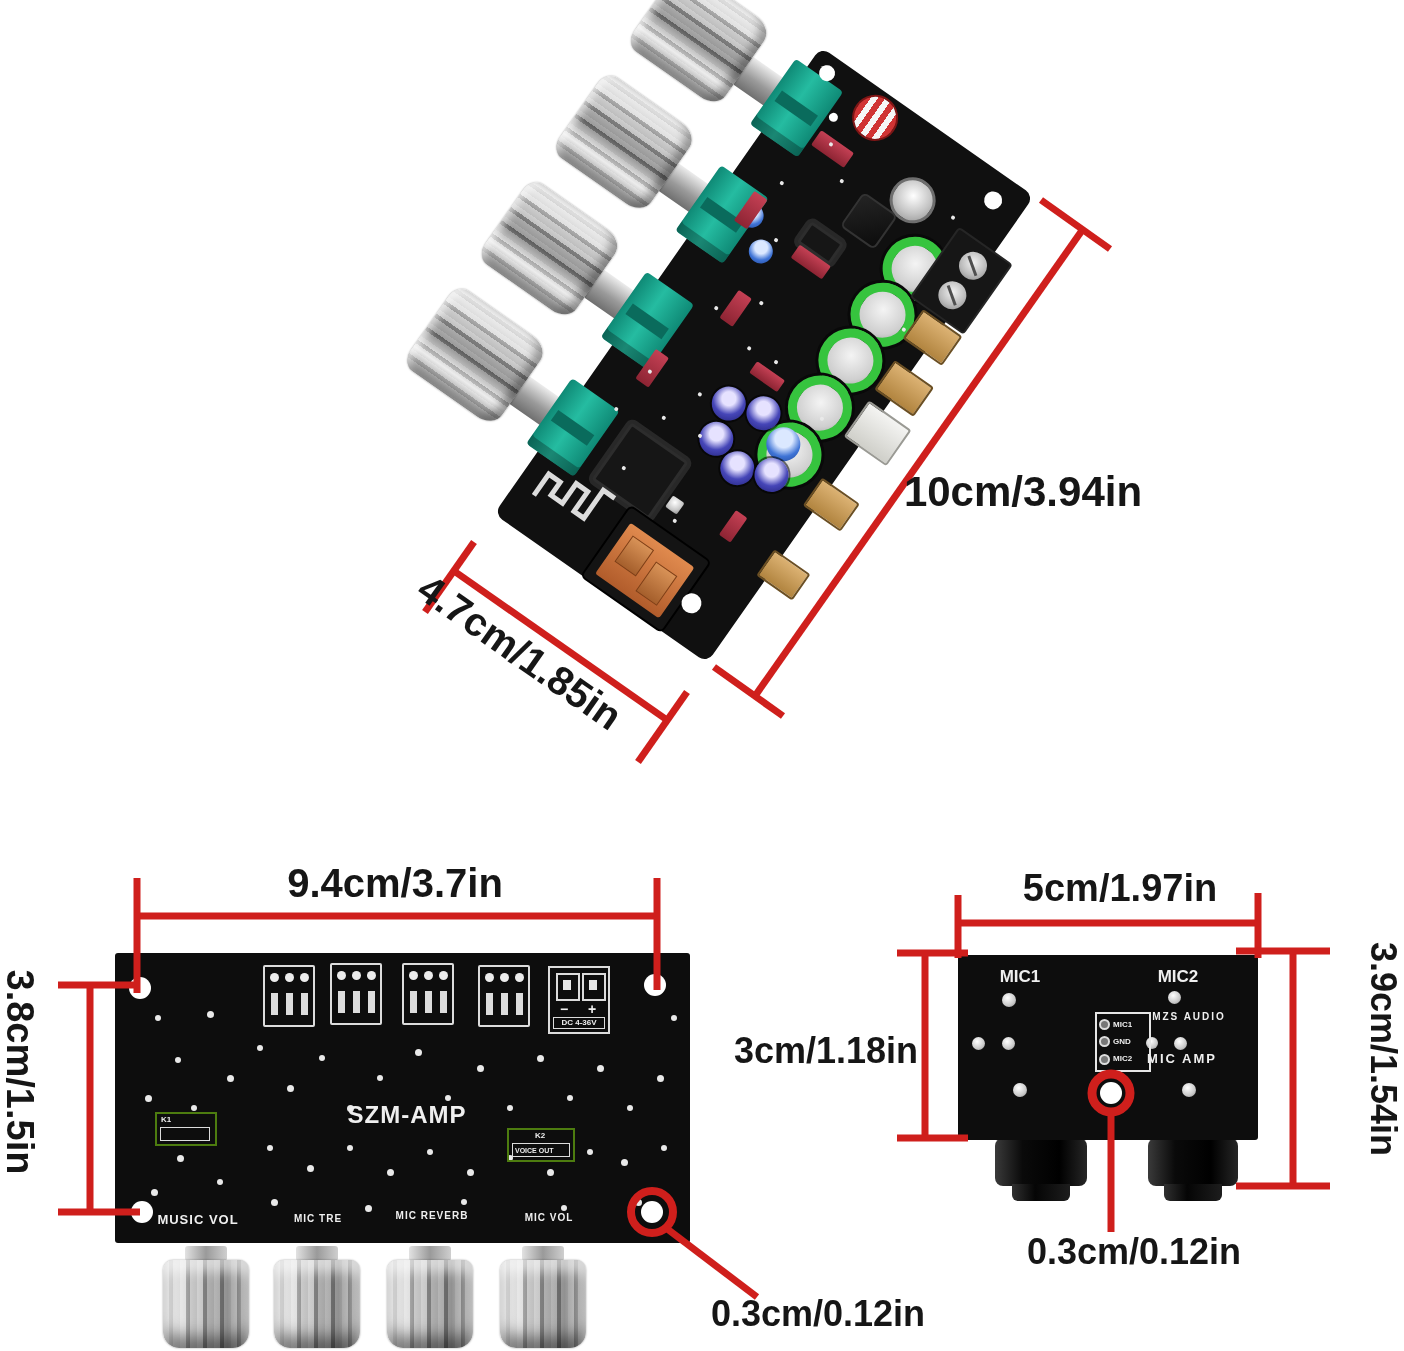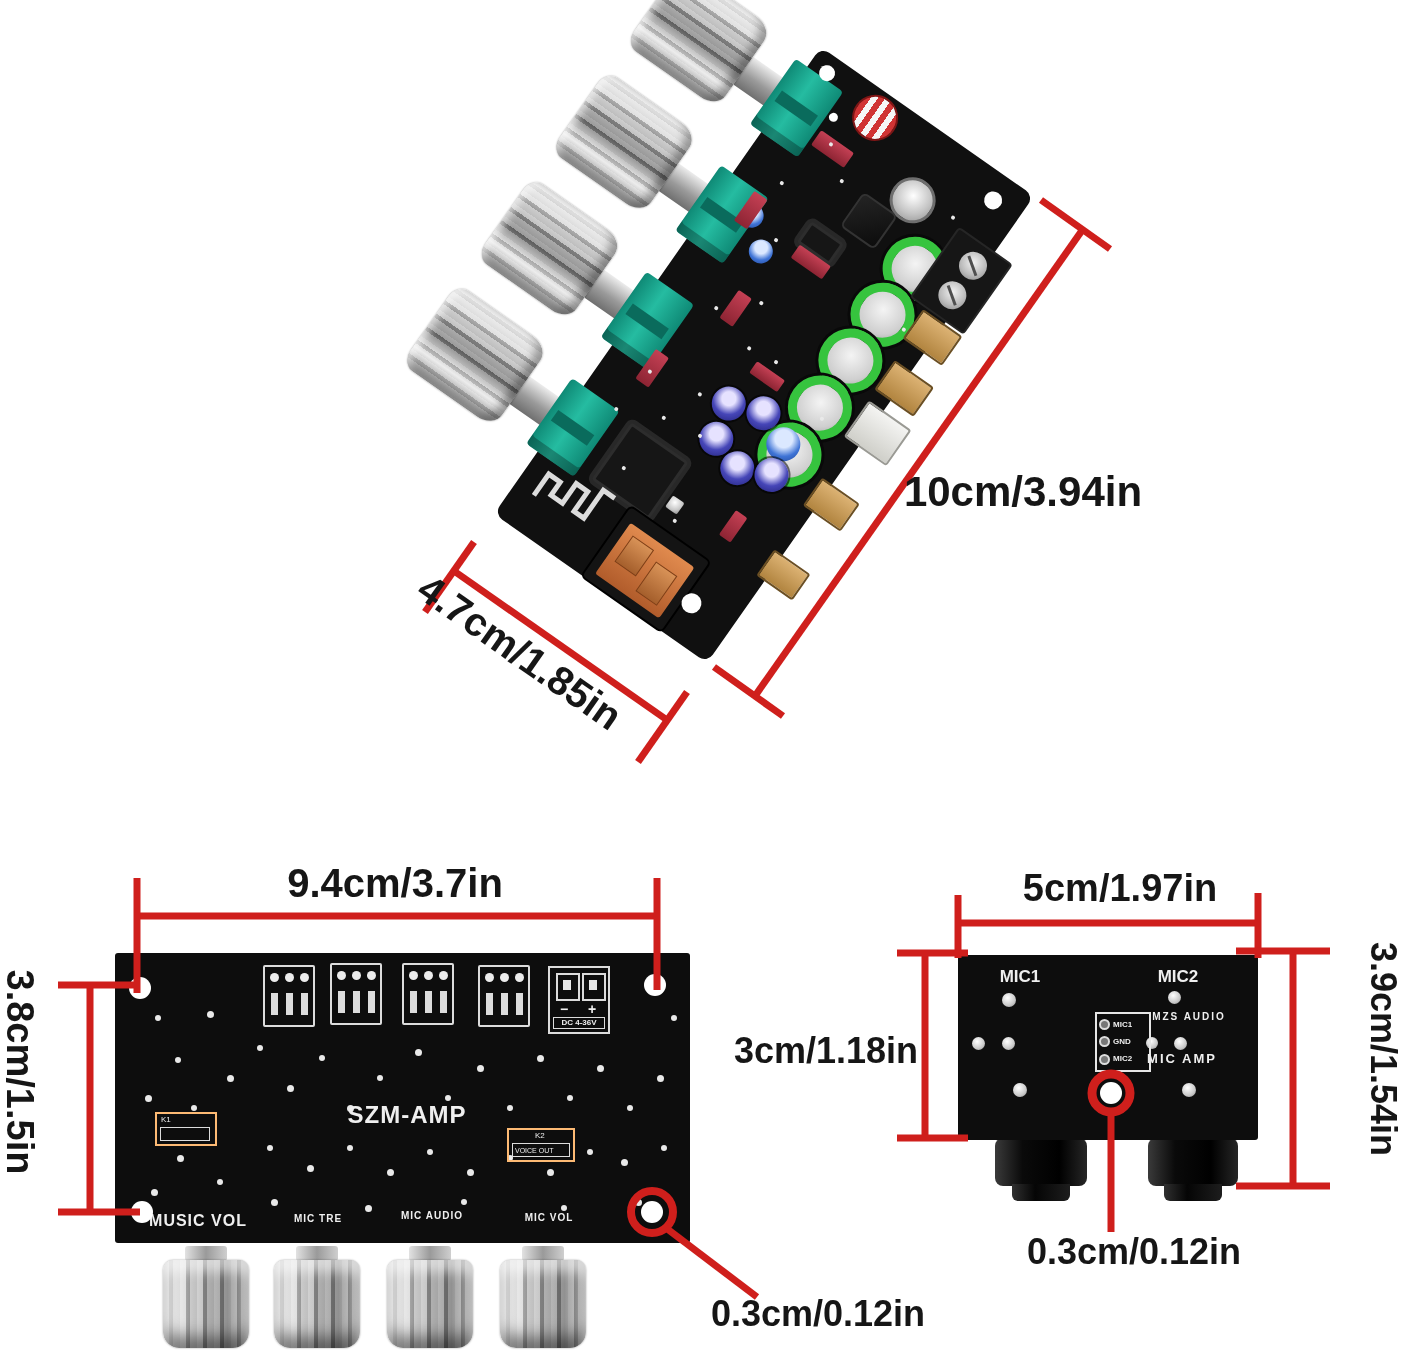--- a/index.html
+++ b/index.html
@@ -59,21 +59,21 @@
   
   .fp{position:absolute;width:48px;height:58px;border:2px solid #dcdcdc;border-radius:2px;z-index:4;}
   .fdot{position:absolute;width:9px;height:9px;border-radius:50%;background:#ececec;}
   .fbar{position:absolute;width:7px;height:22px;background:#dcdcdc;}
   .pwr{position:absolute;width:58px;height:64px;border:2px solid #dcdcdc;z-index:4;}
   .pcell{position:absolute;width:20px;height:24px;border:2px solid #dcdcdc;top:5px;}
   .pcell::after{content:"";position:absolute;left:5px;top:5px;width:8px;height:10px;background:#e8e8e8;}
   .psign{position:absolute;top:34px;font-size:14px;font-weight:bold;color:#f0f0f0;line-height:1;}
   .dcbox{position:absolute;left:3px;right:3px;bottom:3px;border:1px solid #dcdcdc;color:#f0f0f0;
        font-size:8px;font-weight:bold;text-align:center;line-height:1.2;}
-  .kbox{position:absolute;border:2px solid #fdba74;z-index:4;color:#eee;font-size:8px;font-weight:normal;}
+  .kbox{position:absolute;border:2px solid #4d7c0f;z-index:4;color:#eee;font-size:8px;font-weight:bold;}
   .kbox .krow{position:absolute;left:3px;bottom:3px;height:12px;border:1px solid #dcdcdc;
        font-size:7px;display:flex;align-items:center;padding:0 2px;gap:2px;}
   .klabel{position:absolute;top:1px;left:4px;}
   .fnut{position:absolute;background:linear-gradient(90deg,#e2e2e2,#9a9a9a 50%,#cfcfcf);
        border-radius:3px;z-index:1;}
   .fknob{position:absolute;z-index:1;border-radius:10px 10px 16px 16px;
      background:
        linear-gradient(90deg,rgba(255,255,255,.92),rgba(130,130,130,.22) 35%,rgba(30,30,30,.38) 75%,rgba(210,210,210,.6)),
        repeating-linear-gradient(90deg,#efefef 0 6px,#8f8f8f 6px 10px,#d8d8d8 10px 17px);
      box-shadow:inset 0 12px 12px rgba(255,255,255,.55),inset 0 -12px 16px rgba(0,0,0,.45),0 0 2px rgba(0,0,0,.4);}
@@ -229,23 +229,23 @@
   </div>
   <div class="kbox" style="left:392px;top:175px;width:64px;height:30px;">
     <span class="klabel" style="left:26px;">K2</span>
     <div class="krow" style="width:52px;">
       <span>VOICE OUT</span>
     </div>
   </div>
 
   <div class="silk" style="left:232px;top:150px;width:120px;font-size:24px;letter-spacing:1px;text-align:center;">SZM-AMP</div>
 
-  <div class="silk" style="left:28px;top:260px;width:110px;font-size:16px;text-align:center;letter-spacing:1px;">MUSIC VOL</div>
+  <div class="silk" style="left:28px;top:260px;width:110px;font-size:13px;text-align:center;letter-spacing:1px;">MUSIC VOL</div>
   <div class="silk" style="left:148px;top:261px;width:110px;font-size:10px;text-align:center;letter-spacing:1px;">MIC TRE</div>
-  <div class="silk" style="left:262px;top:258px;width:110px;font-size:10px;text-align:center;letter-spacing:1px;">MIC AUDIO</div>
+  <div class="silk" style="left:262px;top:258px;width:110px;font-size:10px;text-align:center;letter-spacing:1px;">MIC REVERB</div>
   <div class="silk" style="left:379px;top:260px;width:110px;font-size:10px;text-align:center;letter-spacing:1px;">MIC VOL</div>
   <div id="front-pads">
       <div class="dot" style="left: 40px; top: 62px; width: 6px; height: 6px;"></div>
       <div class="dot" style="left: 92px; top: 58px; width: 7px; height: 7px;"></div>
       <div class="dot" style="left: 60px; top: 104px; width: 6px; height: 6px;"></div>
       <div class="dot" style="left: 30px; top: 142px; width: 7px; height: 7px;"></div>
       <div class="dot" style="left: 76px; top: 152px; width: 6px; height: 6px;"></div>
       <div class="dot" style="left: 112px; top: 122px; width: 7px; height: 7px;"></div>
       <div class="dot" style="left: 142px; top: 92px; width: 6px; height: 6px;"></div>
       <div class="dot" style="left: 172px; top: 132px; width: 7px; height: 7px;"></div>

